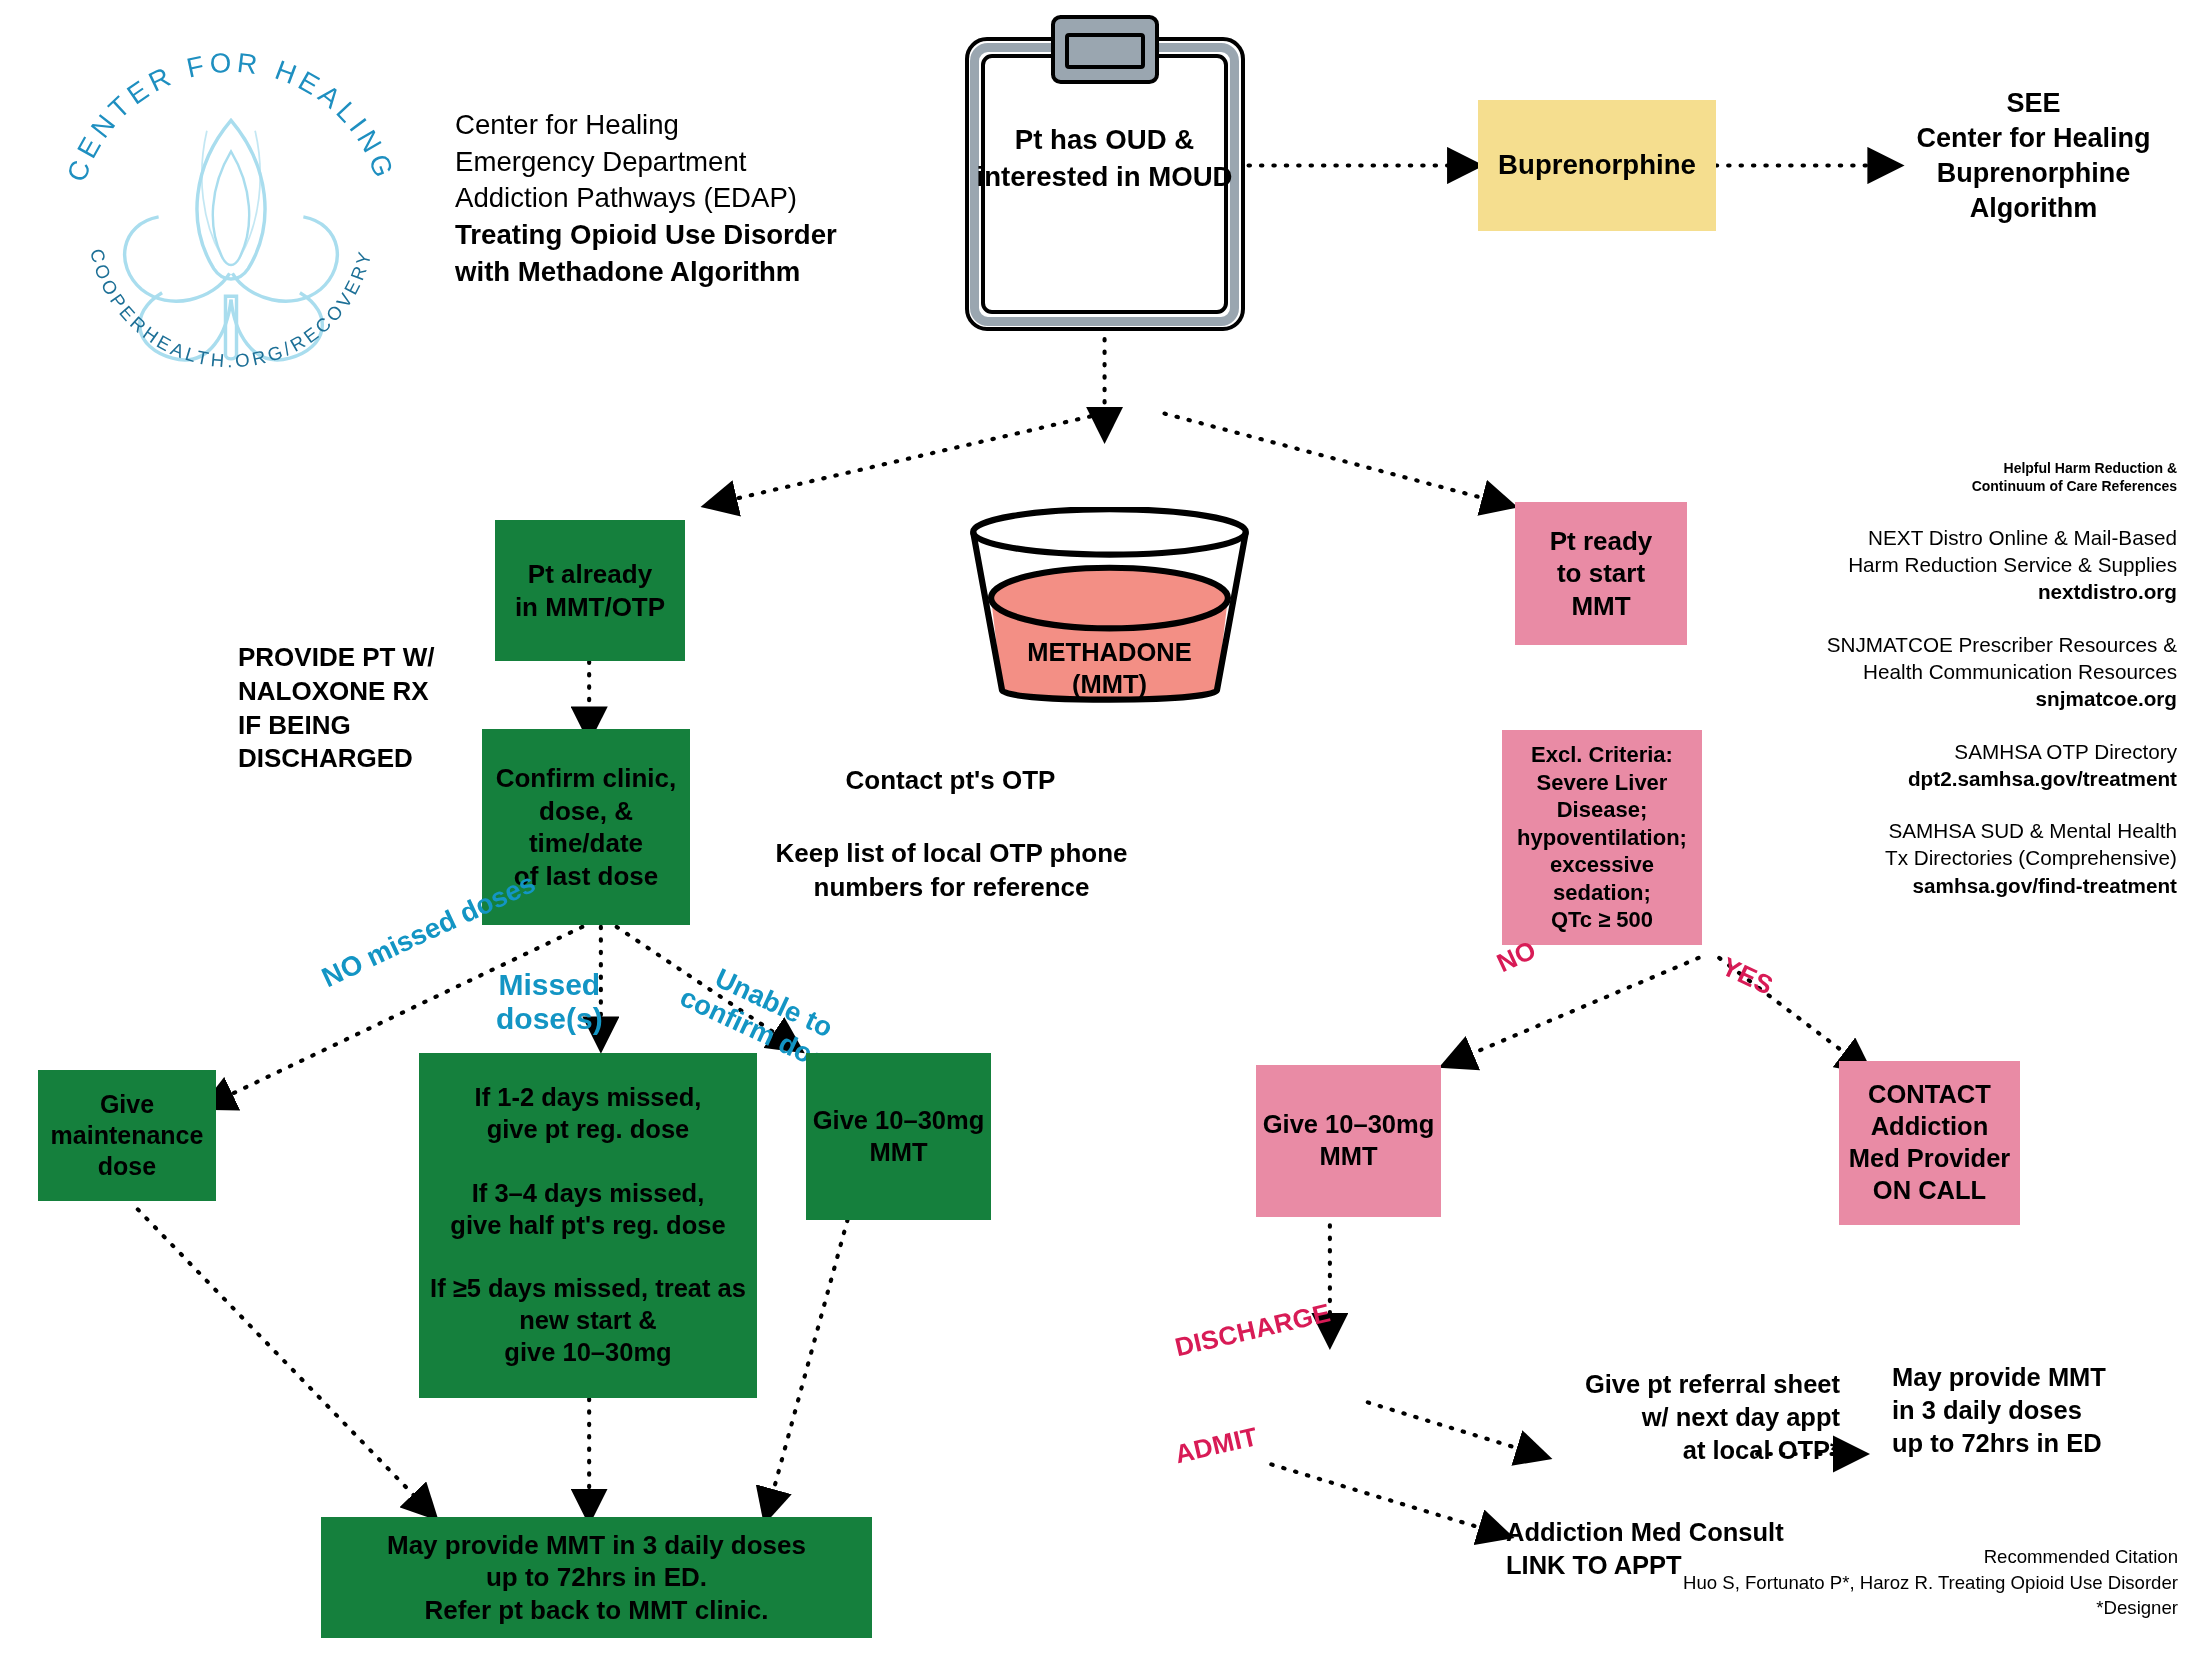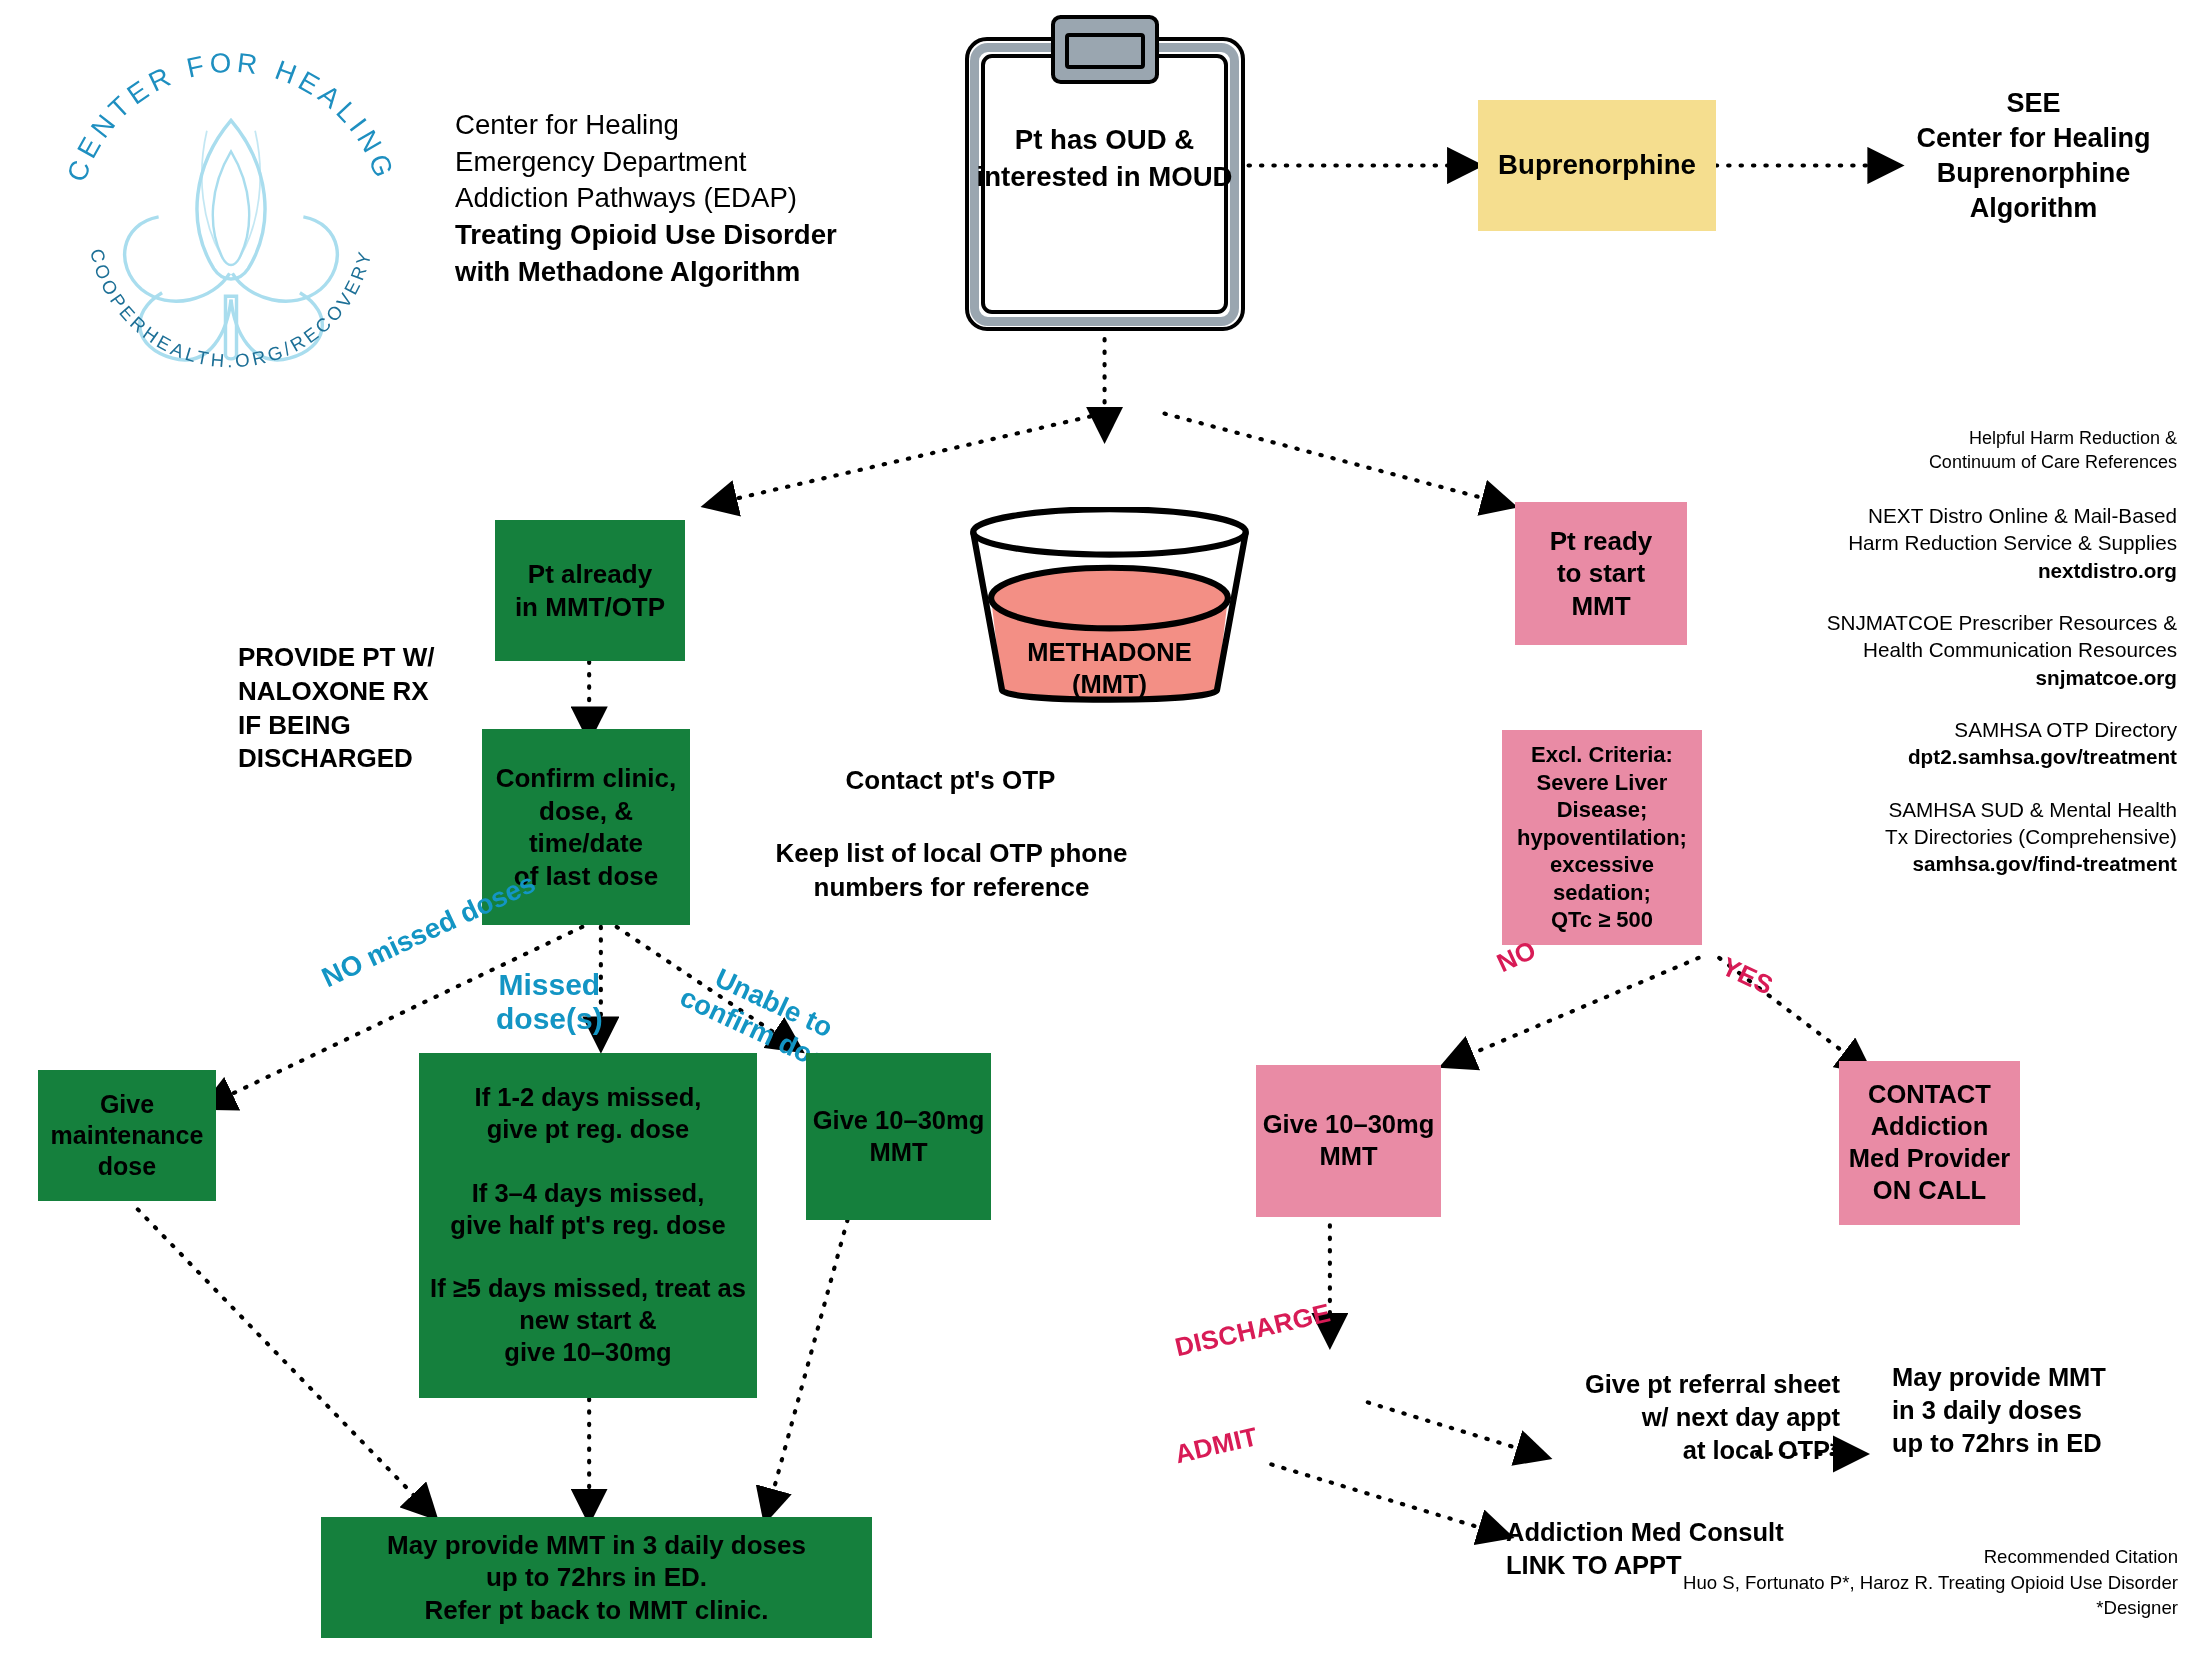--- a/index.html
+++ b/index.html
@@ -131,21 +131,21 @@
 
 <div class="box yellow" style="left:1478px;top:100px;width:238px;height:131px;font-size:27.6px;">
   <span>Buprenorphine</span>
 </div>
 <div class="txt" style="left:1861px;top:86px;width:345px;font-size:27px;font-weight:700;white-space:pre-line;">SEE
 Center for Healing
 Buprenorphine
 Algorithm</div>
 
 <div class="abs" style="left:1764px;top:427px;width:413px;">
-  <div class="ref-line" style="font-size:18px;font-weight:400;white-space:pre-line;">Helpful Harm Reduction &amp;
+  <div class="ref-line" style="font-size:14px;font-weight:700;white-space:pre-line;margin-top:32px;">Helpful Harm Reduction &amp;
 Continuum of Care References</div>
   <div style="height:27.6px"></div>
   <div class="ref-line" style="font-size:20.7px;white-space:pre-line;">NEXT Distro Online &amp; Mail-Based
 Harm Reduction Service &amp; Supplies</div>
   <div class="ref-line" style="font-size:20.7px;font-weight:700;">nextdistro.org</div>
   <div style="height:25px"></div>
   <div class="ref-line" style="font-size:20.7px;white-space:pre-line;">SNJMATCOE Prescriber Resources &amp;
 Health Communication Resources</div>
   <div class="ref-line" style="font-size:20.7px;font-weight:700;">snjmatcoe.org</div>
   <div style="height:25px"></div>

